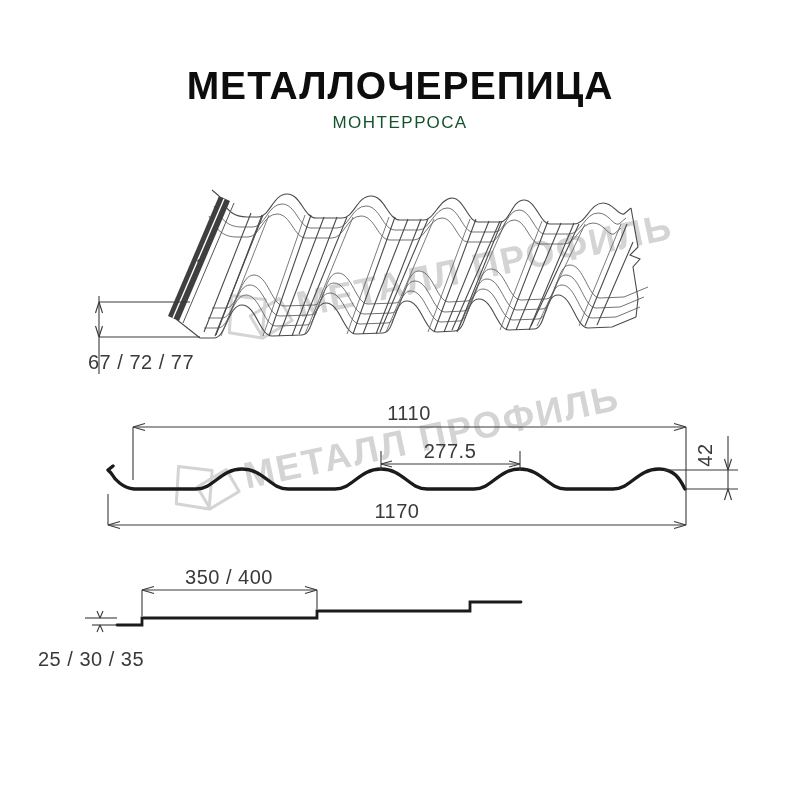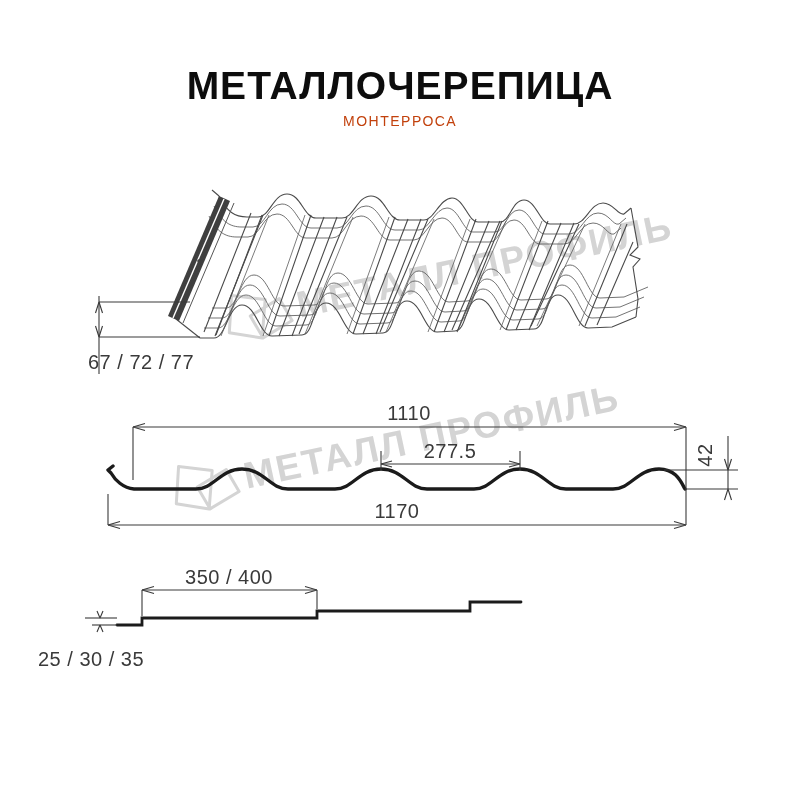--- a/index.html
+++ b/index.html
@@ -1,21 +1,21 @@
 <!DOCTYPE html>
 <html><head>
 <meta charset="utf-8">
 <style>
   html,body{margin:0;padding:0;}
   body{width:800px;height:800px;background:#ffffff;font-family:"Liberation Sans",sans-serif;}
   .page{position:relative;width:776px;height:800px;background:#fff;overflow:hidden;}
   .title{position:absolute;left:0;top:64px;width:800px;text-align:center;
          font-size:39px;font-weight:700;letter-spacing:1px;color:#0d0d0d;white-space:nowrap;}
   .subtitle{position:absolute;left:0;top:113px;width:800px;text-align:center;
-         font-size:14px;font-weight:500;letter-spacing:1.5px;color:#c2410c;white-space:nowrap;}
+         font-size:17px;font-weight:500;letter-spacing:1.5px;color:#14532d;white-space:nowrap;}
   svg{position:absolute;left:0;top:0;}
   .dimtext{font-family:"Liberation Sans",sans-serif;font-size:20px;fill:#3a3a3a;letter-spacing:0.5px;}
   .wmtext{font-family:"Liberation Sans",sans-serif;font-size:37px;font-weight:700;letter-spacing:2px;fill:#d4d4d4;}
 </style>
 </head>
 <body>
 
 <div class="page">
 
   <div class="title">МЕТАЛЛОЧЕРЕПИЦА</div>

